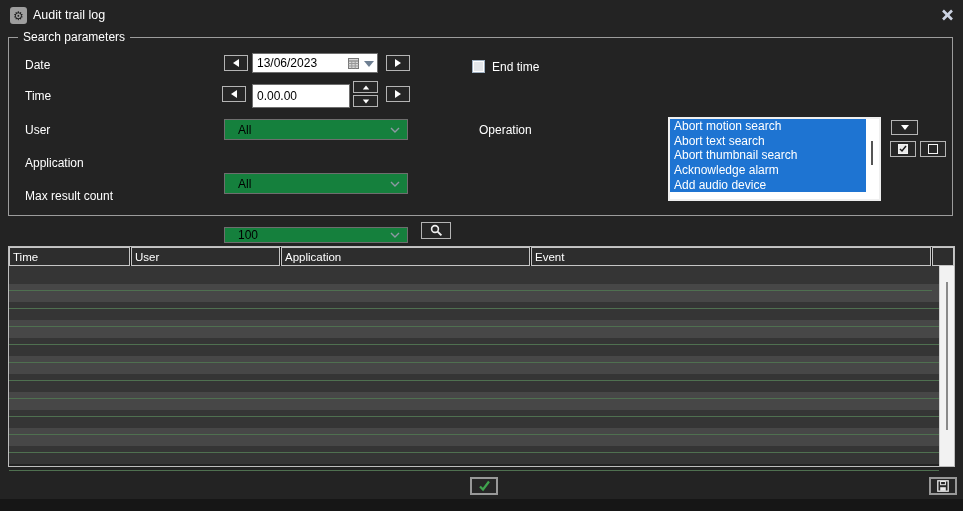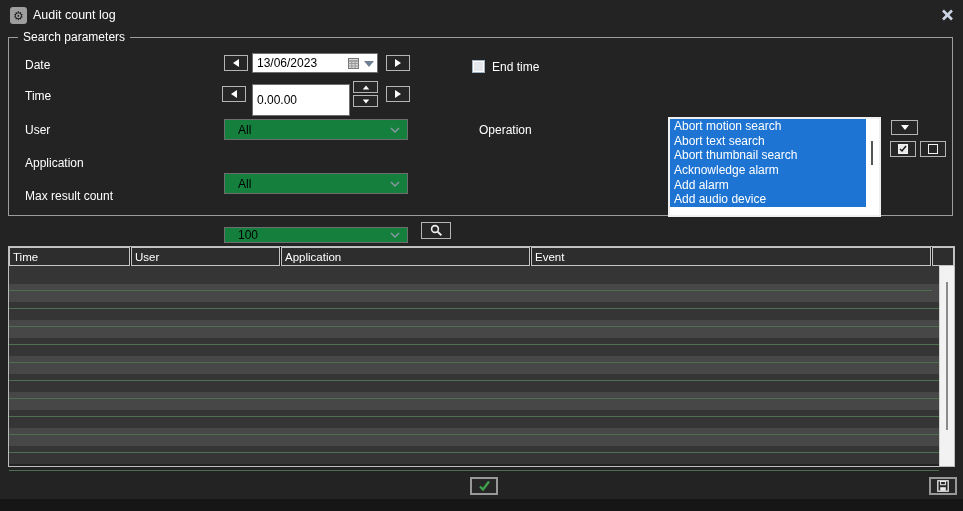--- a/index.html
+++ b/index.html
@@ -43,21 +43,21 @@
   .winput{background:#fff;color:#000;border:1px solid #6e6e6e;font-family:"Liberation Sans",sans-serif;
     font-size:12px;padding:0 4px;display:flex;align-items:center;}
   .wselect{background:#15803d;color:#000;border:1px solid #6e6e6e;font-size:12px;
     display:flex;align-items:center;padding-left:13px;position:relative;cursor:pointer;}
   .wselect svg{position:absolute;right:7px;top:50%;transform:translateY(-50%);}
 
   
   .checkbox{width:13px;height:13px;background:#e3e6ea;border:1px solid #9fb0c1;box-shadow:inset 0 0 0 1px #fff;cursor:pointer;}
 
   
-  .listbox{left:668px;top:117px;width:213px;height:100px;background:#fff;border:2px solid #efefef;display:flex;cursor:pointer;}
+  .listbox{left:668px;top:117px;width:213px;height:84px;background:#fff;border:2px solid #efefef;display:flex;cursor:pointer;}
   .op-items{flex:1;overflow:hidden;}
   .op-item{height:14.6px;background:var(--selection-blue);color:#fff;font-size:12px;
     padding-left:4px;display:flex;align-items:center;white-space:nowrap;overflow:hidden;}
   .list-scroll{width:13px;background:#fff;position:relative;}
   .list-thumb{position:absolute;left:5px;top:22px;width:2px;height:24px;background:#555;}
 
   
   .table-wrap{left:8px;top:246px;width:947px;height:221px;border:1px solid #bdbdbd;background:#222;}
   .thead{display:grid;grid-template-columns:121px 149px 249px 400px 22px;column-gap:1px;height:19px;background:#141414;}
   .th{background:#2d2d2d;border:1px solid #c6c6c6;color:#fff;font-size:11.5px;
@@ -79,21 +79,21 @@
 
   
   .mini-box{width:10px;height:10px;background:#e9e9e9;border:1px solid #f2f2f2;display:flex;align-items:center;justify-content:center;}
   .mini-box.empty{background:transparent;}
 </style>
 </head>
 <body>
 
 <div class="abs titlebar">
   <div class="abs app-icon">⚙</div>
-  <div class="abs win-title">Audit count log</div>
+  <div class="abs win-title">Audit trail log</div>
   <div class="abs close-btn">
     <svg width="13" height="12" viewBox="0 0 13 12">
       <line x1="2" y1="1.5" x2="11" y2="10.5" stroke="#ccd3e2" stroke-width="2.6"></line>
       <line x1="11" y1="1.5" x2="2" y2="10.5" stroke="#ccd3e2" stroke-width="2.6"></line>
     </svg>
   </div>
 </div>
 
 <div class="abs fieldset"></div>
 <div class="abs legend lbl">Search parameters</div>
@@ -120,21 +120,21 @@
   <span class="tri-right"></span>
 </div>
 
 <div class="abs checkbox" style="left:472px;top:60px;"></div>
 <div class="abs lbl" style="left:492px;top:60px;">End time</div>
 
 <div class="abs lbl" style="left:25px;top:89px;">Time</div>
 <div class="abs btn" style="left:222px;top:86px;width:24px;height:16px;">
   <span class="tri-left"></span>
 </div>
-<div class="abs winput" style="left:252px;top:84px;width:98px;height:32px;">
+<div class="abs winput" style="left:252px;top:84px;width:98px;height:24px;">
   <span>0.00.00</span>
 </div>
 <div class="abs btn" style="left:353px;top:81px;width:25px;height:12px;">
   <span class="tri-up" style="transform:scale(.8);"></span>
 </div>
 <div class="abs btn" style="left:353px;top:95px;width:25px;height:12px;">
   <span class="tri-down" style="transform:scale(.8);"></span>
 </div>
 <div class="abs btn" style="left:386px;top:86px;width:24px;height:16px;">
   <span class="tri-right"></span>
@@ -148,21 +148,20 @@
   </svg>
 </div>
 
 <div class="abs lbl" style="left:479px;top:123px;">Operation</div>
 <div class="abs listbox">
   <div class="op-items">
       <div class="op-item">Abort motion search</div>
       <div class="op-item">Abort text search</div>
       <div class="op-item">Abort thumbnail search</div>
       <div class="op-item">Acknowledge alarm</div>
-      <div class="op-item">Add alarm</div>
       <div class="op-item">Add audio device</div>
     </div>
   <div class="list-scroll">
     <div class="list-thumb"></div>
   </div>
 </div>
 <div class="abs btn" style="left:891px;top:120px;width:27px;height:15px;">
   <span class="tri-down"></span>
 </div>
 <div class="abs btn" style="left:890px;top:141px;width:26px;height:16px;">

